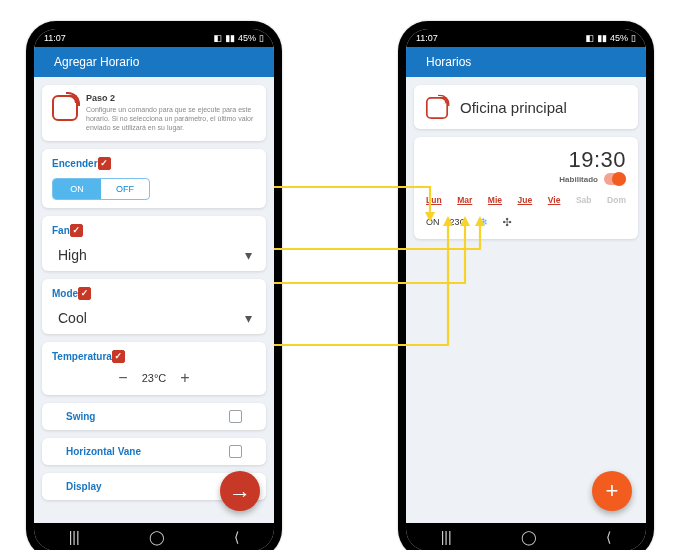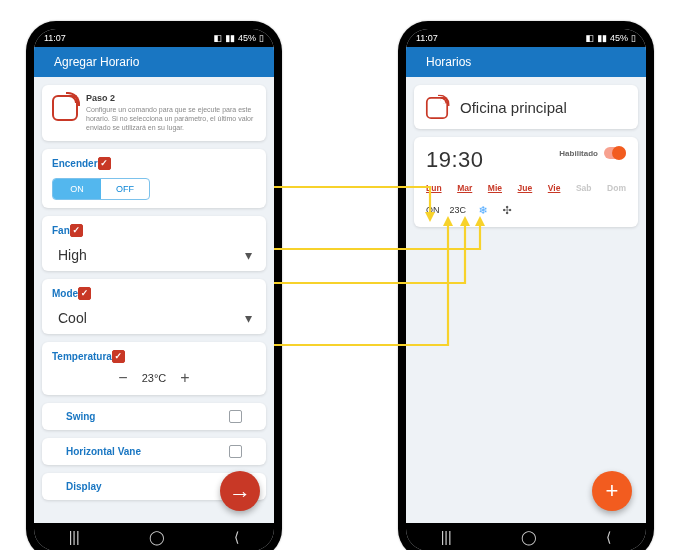--- a/index.html
+++ b/index.html
@@ -225,21 +225,21 @@
     background: #000;
     color: #ccc;
     display: flex;
     align-items: center;
     justify-content: space-around;
     font-size: 14px;
   }
 
   
   .sched-card { padding: 10px 12px; }
-  .sched-top { display: flex; justify-content: space-between; align-items: flex-start; }
+  .sched-top { display: flex; justify-content: space-between; align-items: flex-end; flex-direction: column; }
   .sched-time { font-size: 22px; font-weight: 300; color: #333; letter-spacing: .5px;}
   .sched-enable { font-size: 8px; color: #666; display: flex; align-items: center; gap: 6px; font-weight: bold; }
   .switch {
     width: 22px; height: 12px; border-radius: 6px; background: #f7a18f;
     position: relative;
   }
   .switch::after {
     content: ""; position: absolute; right: 0; top: -1px;
     width: 14px; height: 14px; border-radius: 50%; background: var(--orange);
   }

